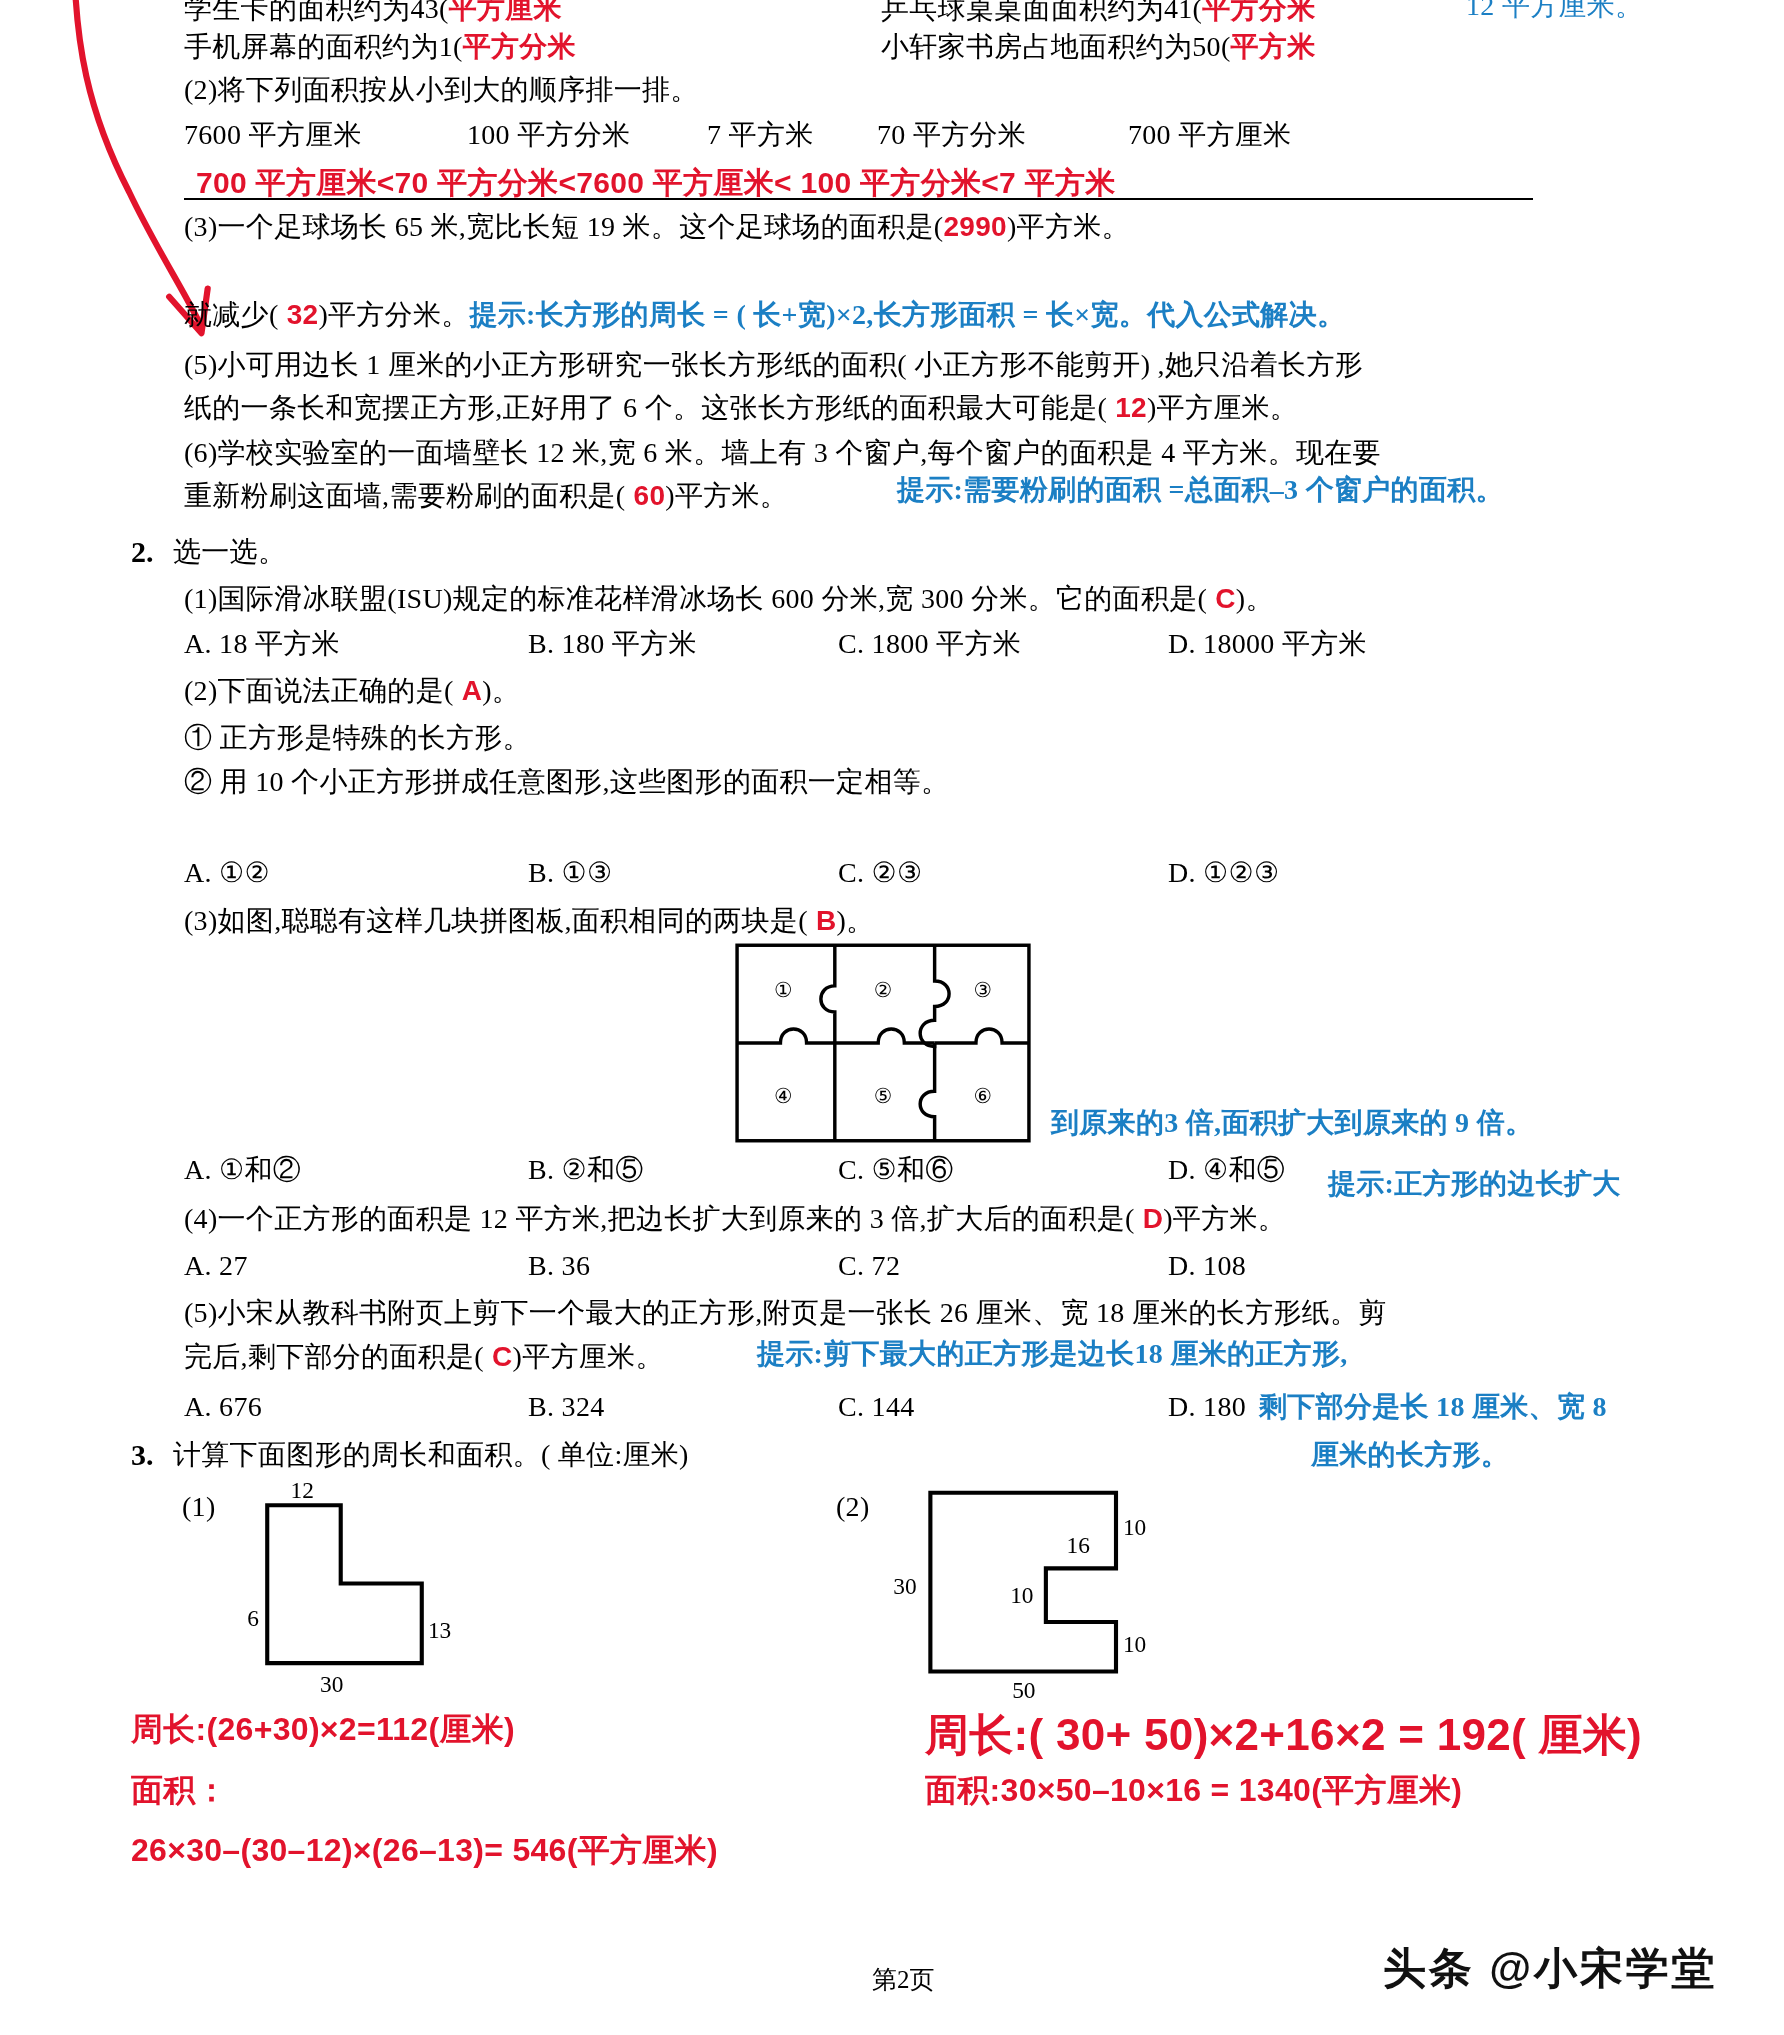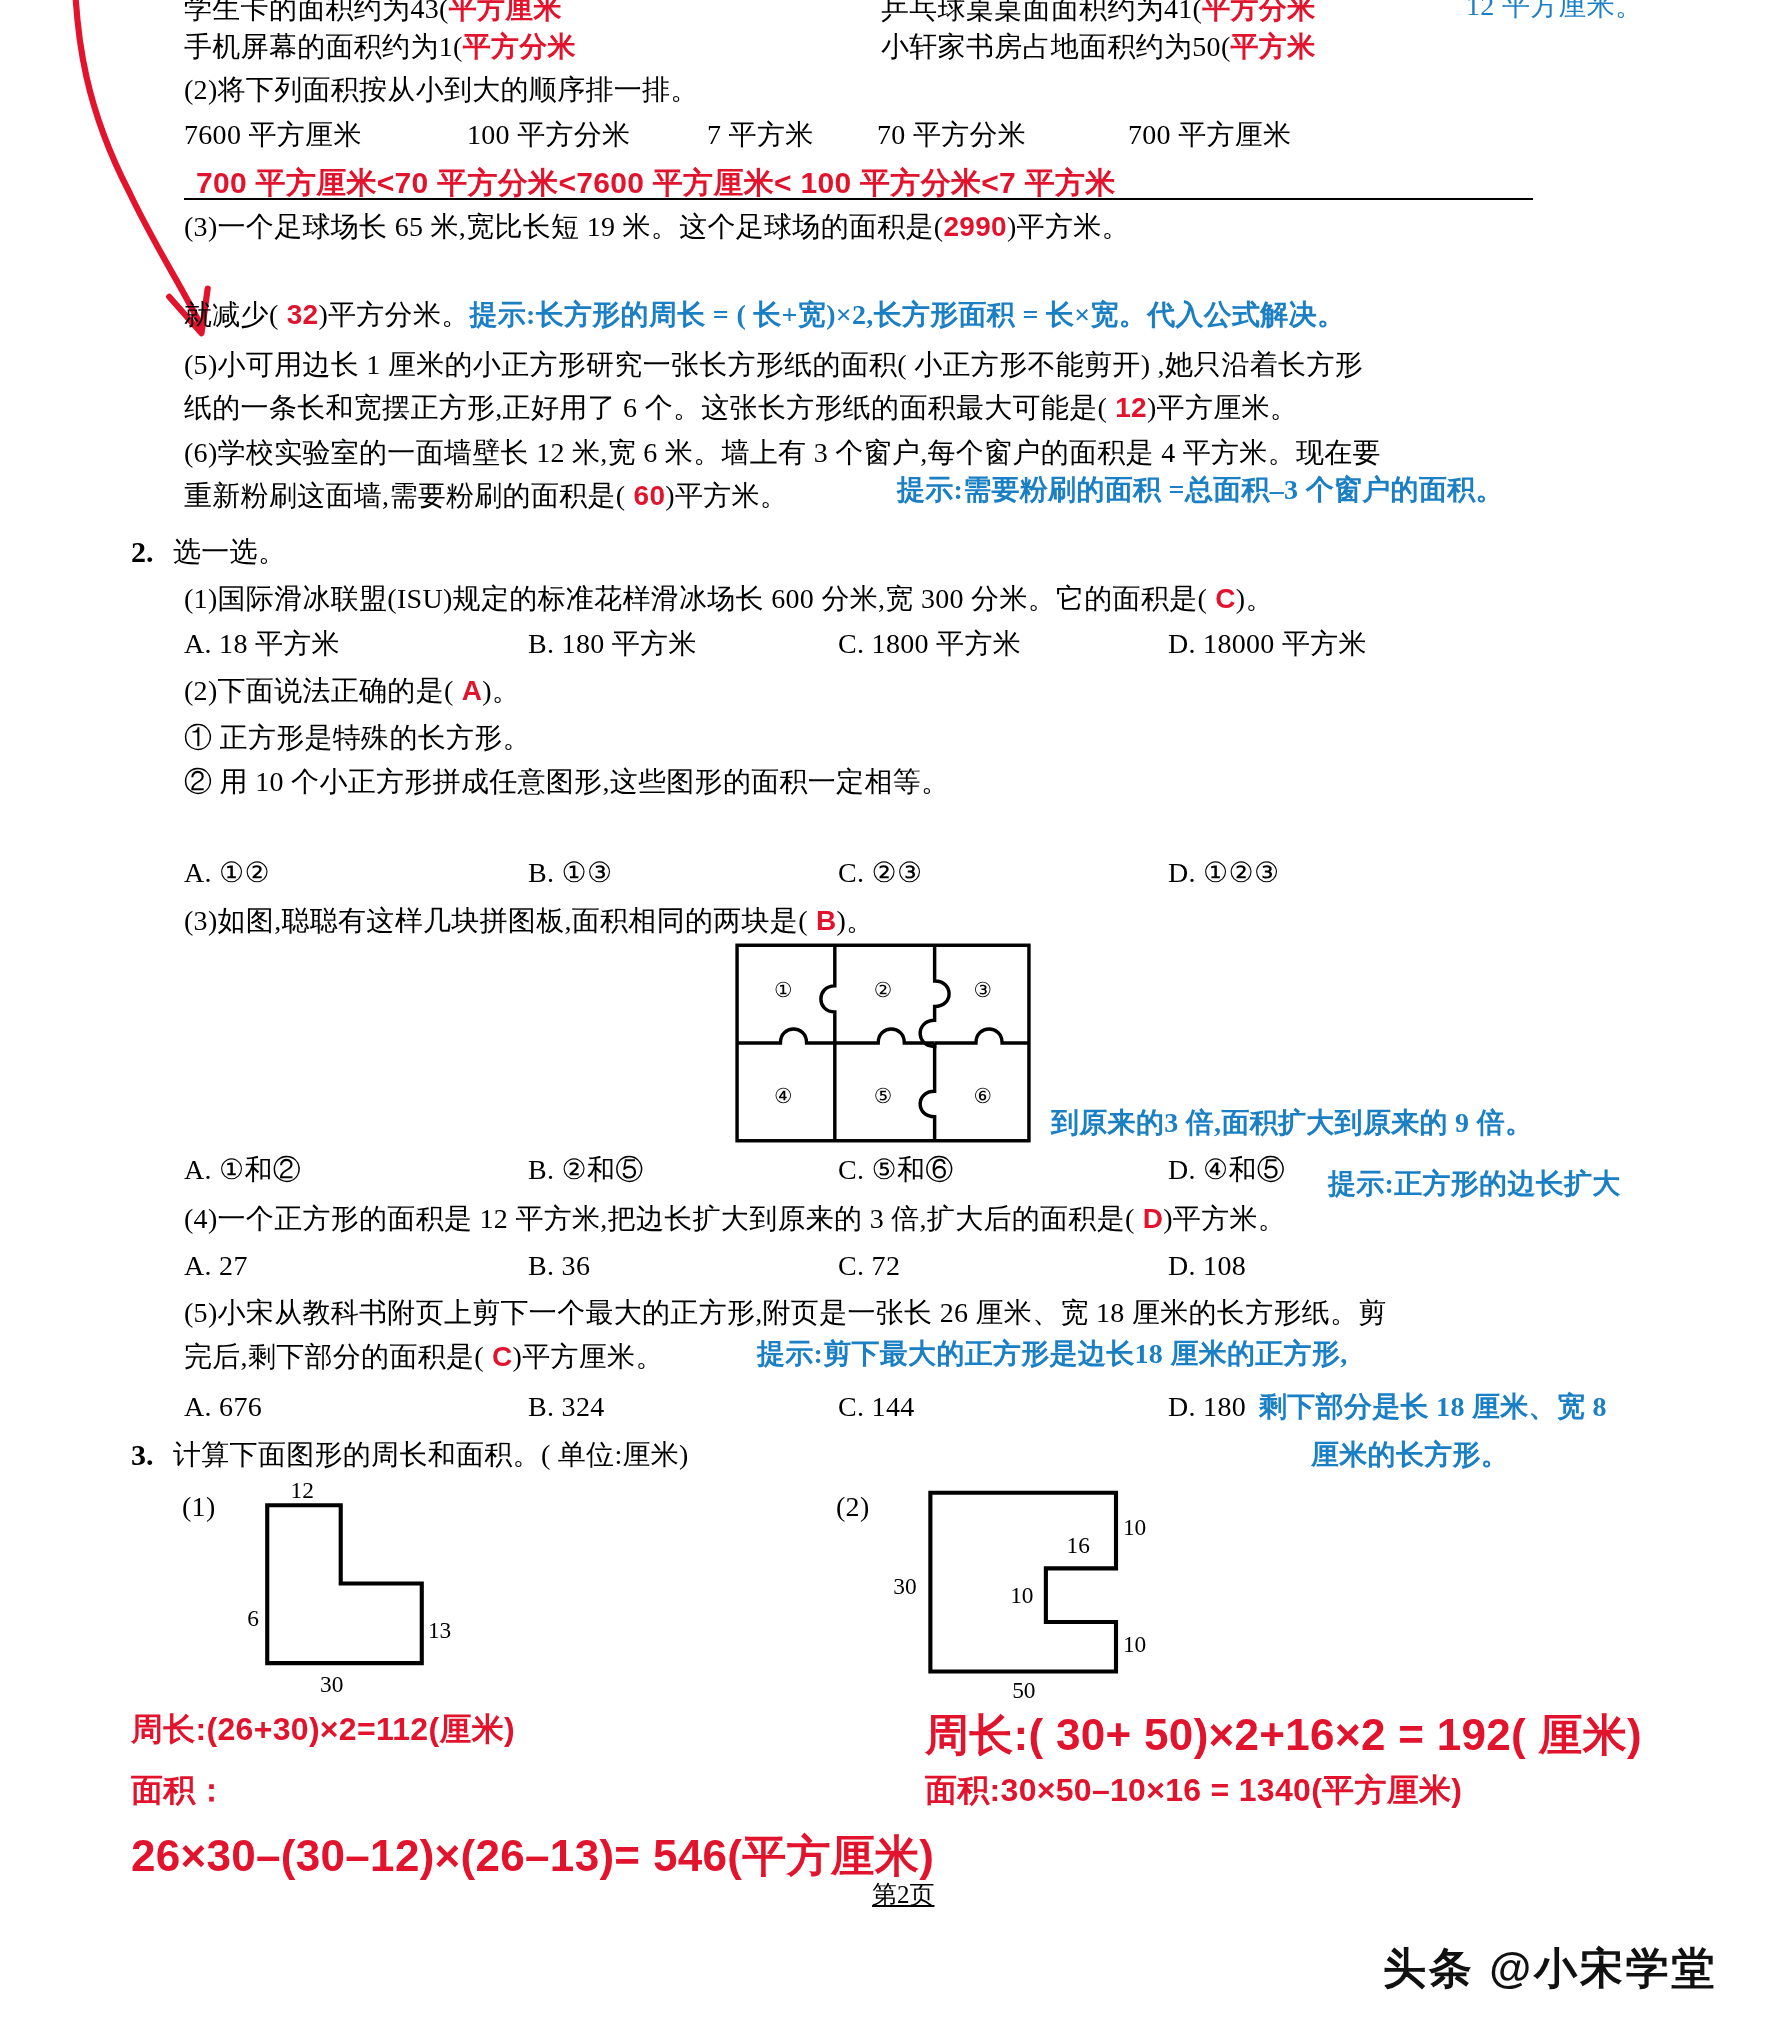--- a/index.html
+++ b/index.html
@@ -171,22 +171,22 @@
       <text x="280" y="118">16</text>
       <text x="362" y="92">10</text>
       <text x="198" y="190">10</text>
       <text x="362" y="262">10</text>
       <text x="218" y="328" text-anchor="middle">50</text>
     </g>
   </svg>
 
   <div class="ln redn" style="left:131px; top:1713px; font-size:32px;">周长:(26+30)×2=112(厘米)</div>
   <div class="ln redn" style="left:131px; top:1774px; font-size:32px;">面积：</div>
-  <div class="ln redn" style="left:131px; top:1834px; font-size:44px;">26×30–(30–12)×(26–13)= 546(平方厘米)</div>
+  <div class="ln redn" style="left:131px; top:1834px; font-size:32px;">26×30–(30–12)×(26–13)= 546(平方厘米)</div>
 
   <div class="ln redn" style="left:925px; top:1713px; font-size:44px;">周长:( 30+ 50)×2+16×2 = 192( 厘米)</div>
   <div class="ln redn" style="left:925px; top:1774px; font-size:32px;">面积:30×50–10×16 = 1340(平方厘米)</div>
 
-  <div class="footer-page" style="left:872px; top:1878px;text-decoration:underline;">第2页</div>
+  <div class="footer-page" style="left:872px; top:1963px;">第2页</div>
   <div class="watermark" style="left:1383px; top:1940px;">头条 @小宋学堂</div>
 
 </div>
 
 
 </body></html>

